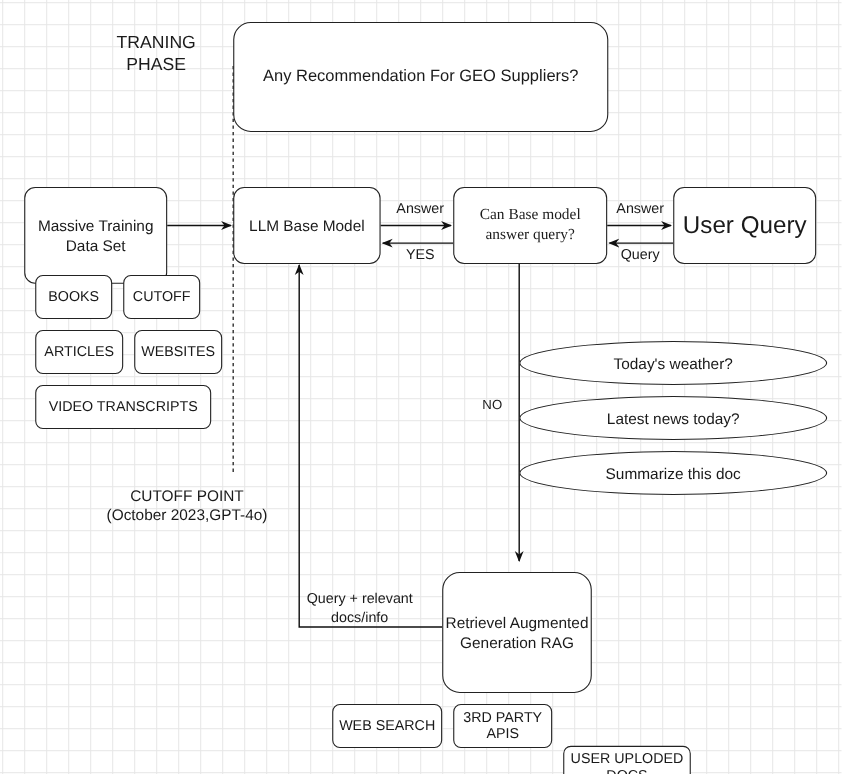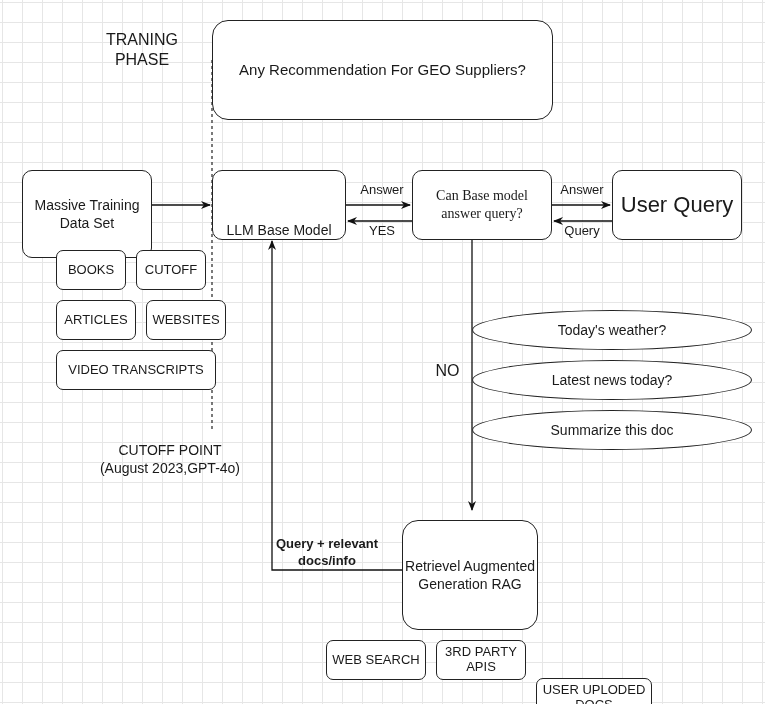--- a/index.html
+++ b/index.html
@@ -13,21 +13,21 @@
     background-position:2px 2px;
     font-family:"Liberation Sans", sans-serif;
     color:#1a1a1a;
   }
   .box {
     position:absolute; box-sizing:border-box;
     border:1.3px solid #222; background:#fff; border-radius:10px;
     display:flex; align-items:center; justify-content:center; text-align:center;
     font-size:14px; line-height:1.3;
   }
-  .small { border-radius:7px; font-size:13px;margin-left:24px; }
+  .small { border-radius:7px; font-size:13px; }
   .ellipse {
     position:absolute; box-sizing:border-box; border:1.3px solid #222; background:#fff;
     border-radius:50%; display:flex; align-items:center; justify-content:center; font-size:14px;
   }
   .label { position:absolute; font-size:13px; text-align:center; line-height:1.3; }
   svg#edges { position:absolute; left:0; top:0; }
 </style>
 </head>
 <body>
 
@@ -43,21 +43,21 @@
   <line x1="412" y1="221" x2="348" y2="221" stroke="#111" stroke-width="1.3" marker-end="url(#arr)"></line>
   <line x1="552" y1="205" x2="610" y2="205" stroke="#111" stroke-width="1.3" marker-end="url(#arr)"></line>
   <line x1="612" y1="221" x2="554" y2="221" stroke="#111" stroke-width="1.3" marker-end="url(#arr)"></line>
   <line x1="472" y1="240" x2="472" y2="510" stroke="#111" stroke-width="1.3" marker-end="url(#arr)"></line>
   <polyline points="402,570 272,570 272,241" fill="none" stroke="#111" stroke-width="1.3" marker-end="url(#arr)"></polyline>
 </svg>
 
 <div class="label" style="left:92px;top:30px;width:100px;font-size:16px;white-space:pre-line;line-height:1.25;">TRANING
 PHASE</div>
 <div class="label" style="left:85px;top:441px;width:170px;font-size:14px;white-space:pre-line;">CUTOFF POINT
-(August 2023,GPT-4o)</div>
+(October 2023,GPT-4o)</div>
 
 <div class="box" style="left:212px;top:20px;width:341px;height:100px;border-radius:16px;">
   <span style="font-size:15px;">Any Recommendation For GEO Suppliers?</span>
 </div>
 
 <div class="box" style="left:22px;top:170px;width:130px;height:88px;">
   <span style="white-space:pre-line;">Massive Training
 Data Set</span>
 </div>
 
@@ -70,51 +70,51 @@
 <div class="box small" style="left:32px;top:300px;width:80px;height:40px;">
     <span>ARTICLES</span>
   </div>
 <div class="box small" style="left:122px;top:300px;width:80px;height:40px;">
     <span>WEBSITES</span>
   </div>
 <div class="box small" style="left:32px;top:350px;width:160px;height:40px;">
     <span>VIDEO TRANSCRIPTS</span>
   </div>
 
-<div class="box" style="left:212px;top:170px;width:134px;height:70px;align-items:flex-end;">
+<div class="box" style="left:212px;top:170px;width:134px;height:70px;">
   <span>LLM Base Model</span>
 </div>
 
 <div class="box" style="left:412px;top:170px;width:140px;height:70px;">
   <span style="white-space:pre-line;font-family:Liberation Serif, serif;">Can Base model
 answer query?</span>
 </div>
 
 <div class="box" style="left:612px;top:170px;width:130px;height:70px;">
   <span style="font-size:22px;">User Query</span>
 </div>
 
 <div class="label" style="left:352px;top:182px;width:60px;">Answer</div>
 <div class="label" style="left:352px;top:223px;width:60px;">YES</div>
 <div class="label" style="left:552px;top:182px;width:60px;">Answer</div>
 <div class="label" style="left:552px;top:223px;width:60px;">Query</div>
 
-<div class="label" style="left:425px;top:361px;width:45px;font-size:16px;">NO</div>
+<div class="label" style="left:425px;top:361px;width:45px;font-size:12px;">NO</div>
 
 <div class="ellipse" style="left:472px;top:310px;width:280px;height:40px;text-align:center;">
     <span>Today's weather?</span>
   </div>
 <div class="ellipse" style="left:472px;top:360px;width:280px;height:40px;text-align:center;">
     <span>Latest news today?</span>
   </div>
 <div class="ellipse" style="left:472px;top:410px;width:280px;height:40px;">
     <span>Summarize this doc</span>
   </div>
 
-<div class="label" style="left:272px;top:536px;width:110px;white-space:pre-line;font-weight:bold;">Query + relevant
+<div class="label" style="left:272px;top:536px;width:110px;white-space:pre-line;">Query + relevant
 docs/info</div>
 
 <div class="box" style="left:402px;top:520px;width:136px;height:110px;border-radius:16px;">
   <span style="white-space:pre-line;">Retrievel Augmented
 Generation RAG</span>
 </div>
 
 <div class="box small" style="left:302px;top:640px;width:100px;height:40px;">
     <span>WEB SEARCH</span>
   </div>

